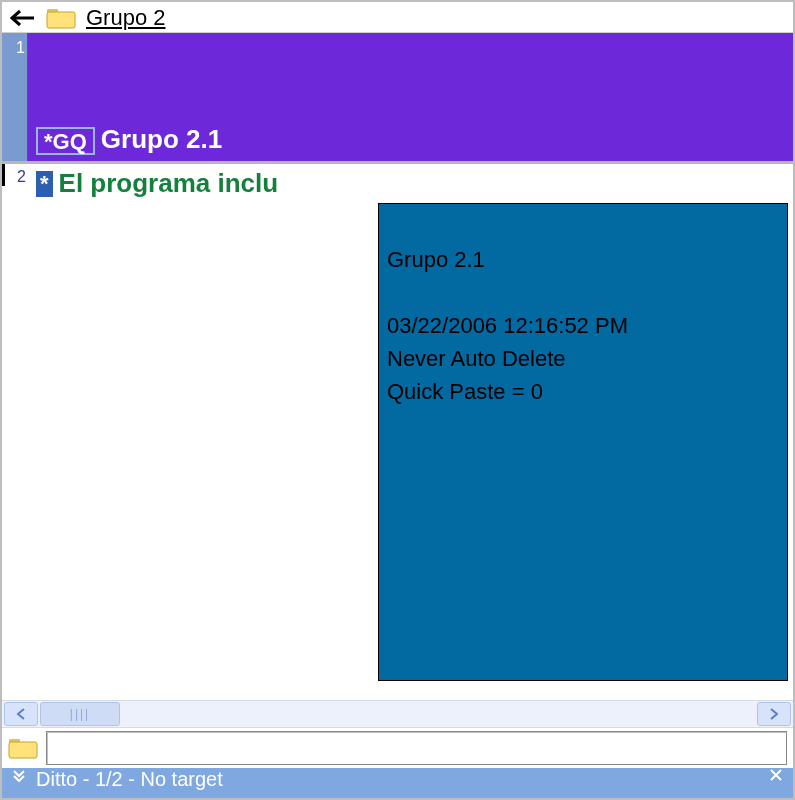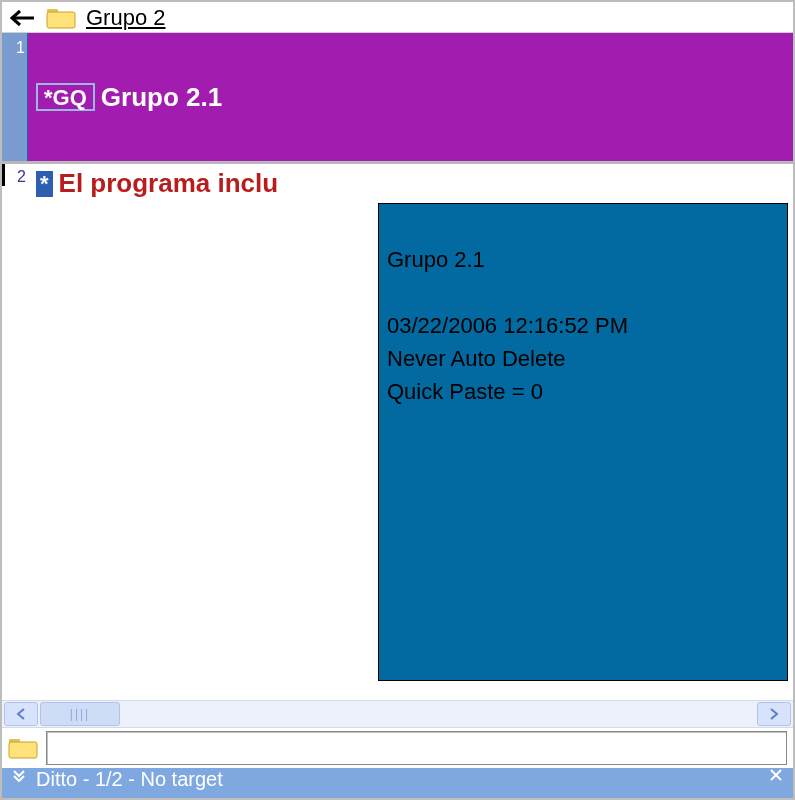--- a/index.html
+++ b/index.html
@@ -74,24 +74,24 @@
   }
   .row-body {
     flex: 1;
     padding: 6px 8px;
     display: flex;
     align-items: center;
     gap: 6px;
     min-width: 0;
   }
   .row.selected .row-body {
-    background: #a21caf;
+    background: #6d28d9;
     color: #fff;
     height: 128px;
-    align-items: center;
+    align-items: flex-end;
     position: relative;
   }
   .row.selected .row-index {
     background: #7a9bd0;
     color: #fff;
     height: 128px;
     box-sizing: border-box;
     padding-top: 6px;
     border-right: 1px solid #2d5fb0;
   }
@@ -120,21 +120,21 @@
   .star-badge .star { font-size: 22px; }
   .star-badge .tag  { font-size: 22px; }
 
   .row-text {
     font-size: 26px;
     font-weight: bold;
     white-space: nowrap;
     overflow: hidden;
   }
   .row.selected .row-text { color: #fff; }
-  .row:not(.selected) .row-text { color: #b91c1c; }
+  .row:not(.selected) .row-text { color: #15803d; }
   .row:not(.selected) .row-body { padding-top: 4px; padding-bottom: 4px; }
   .row:not(.selected) .row-index { border-left: 3px solid #000; }
 
   
   .tooltip {
     position: absolute;
     left: 376px;
     top: 170px;
     width: 410px;
     height: 478px;

